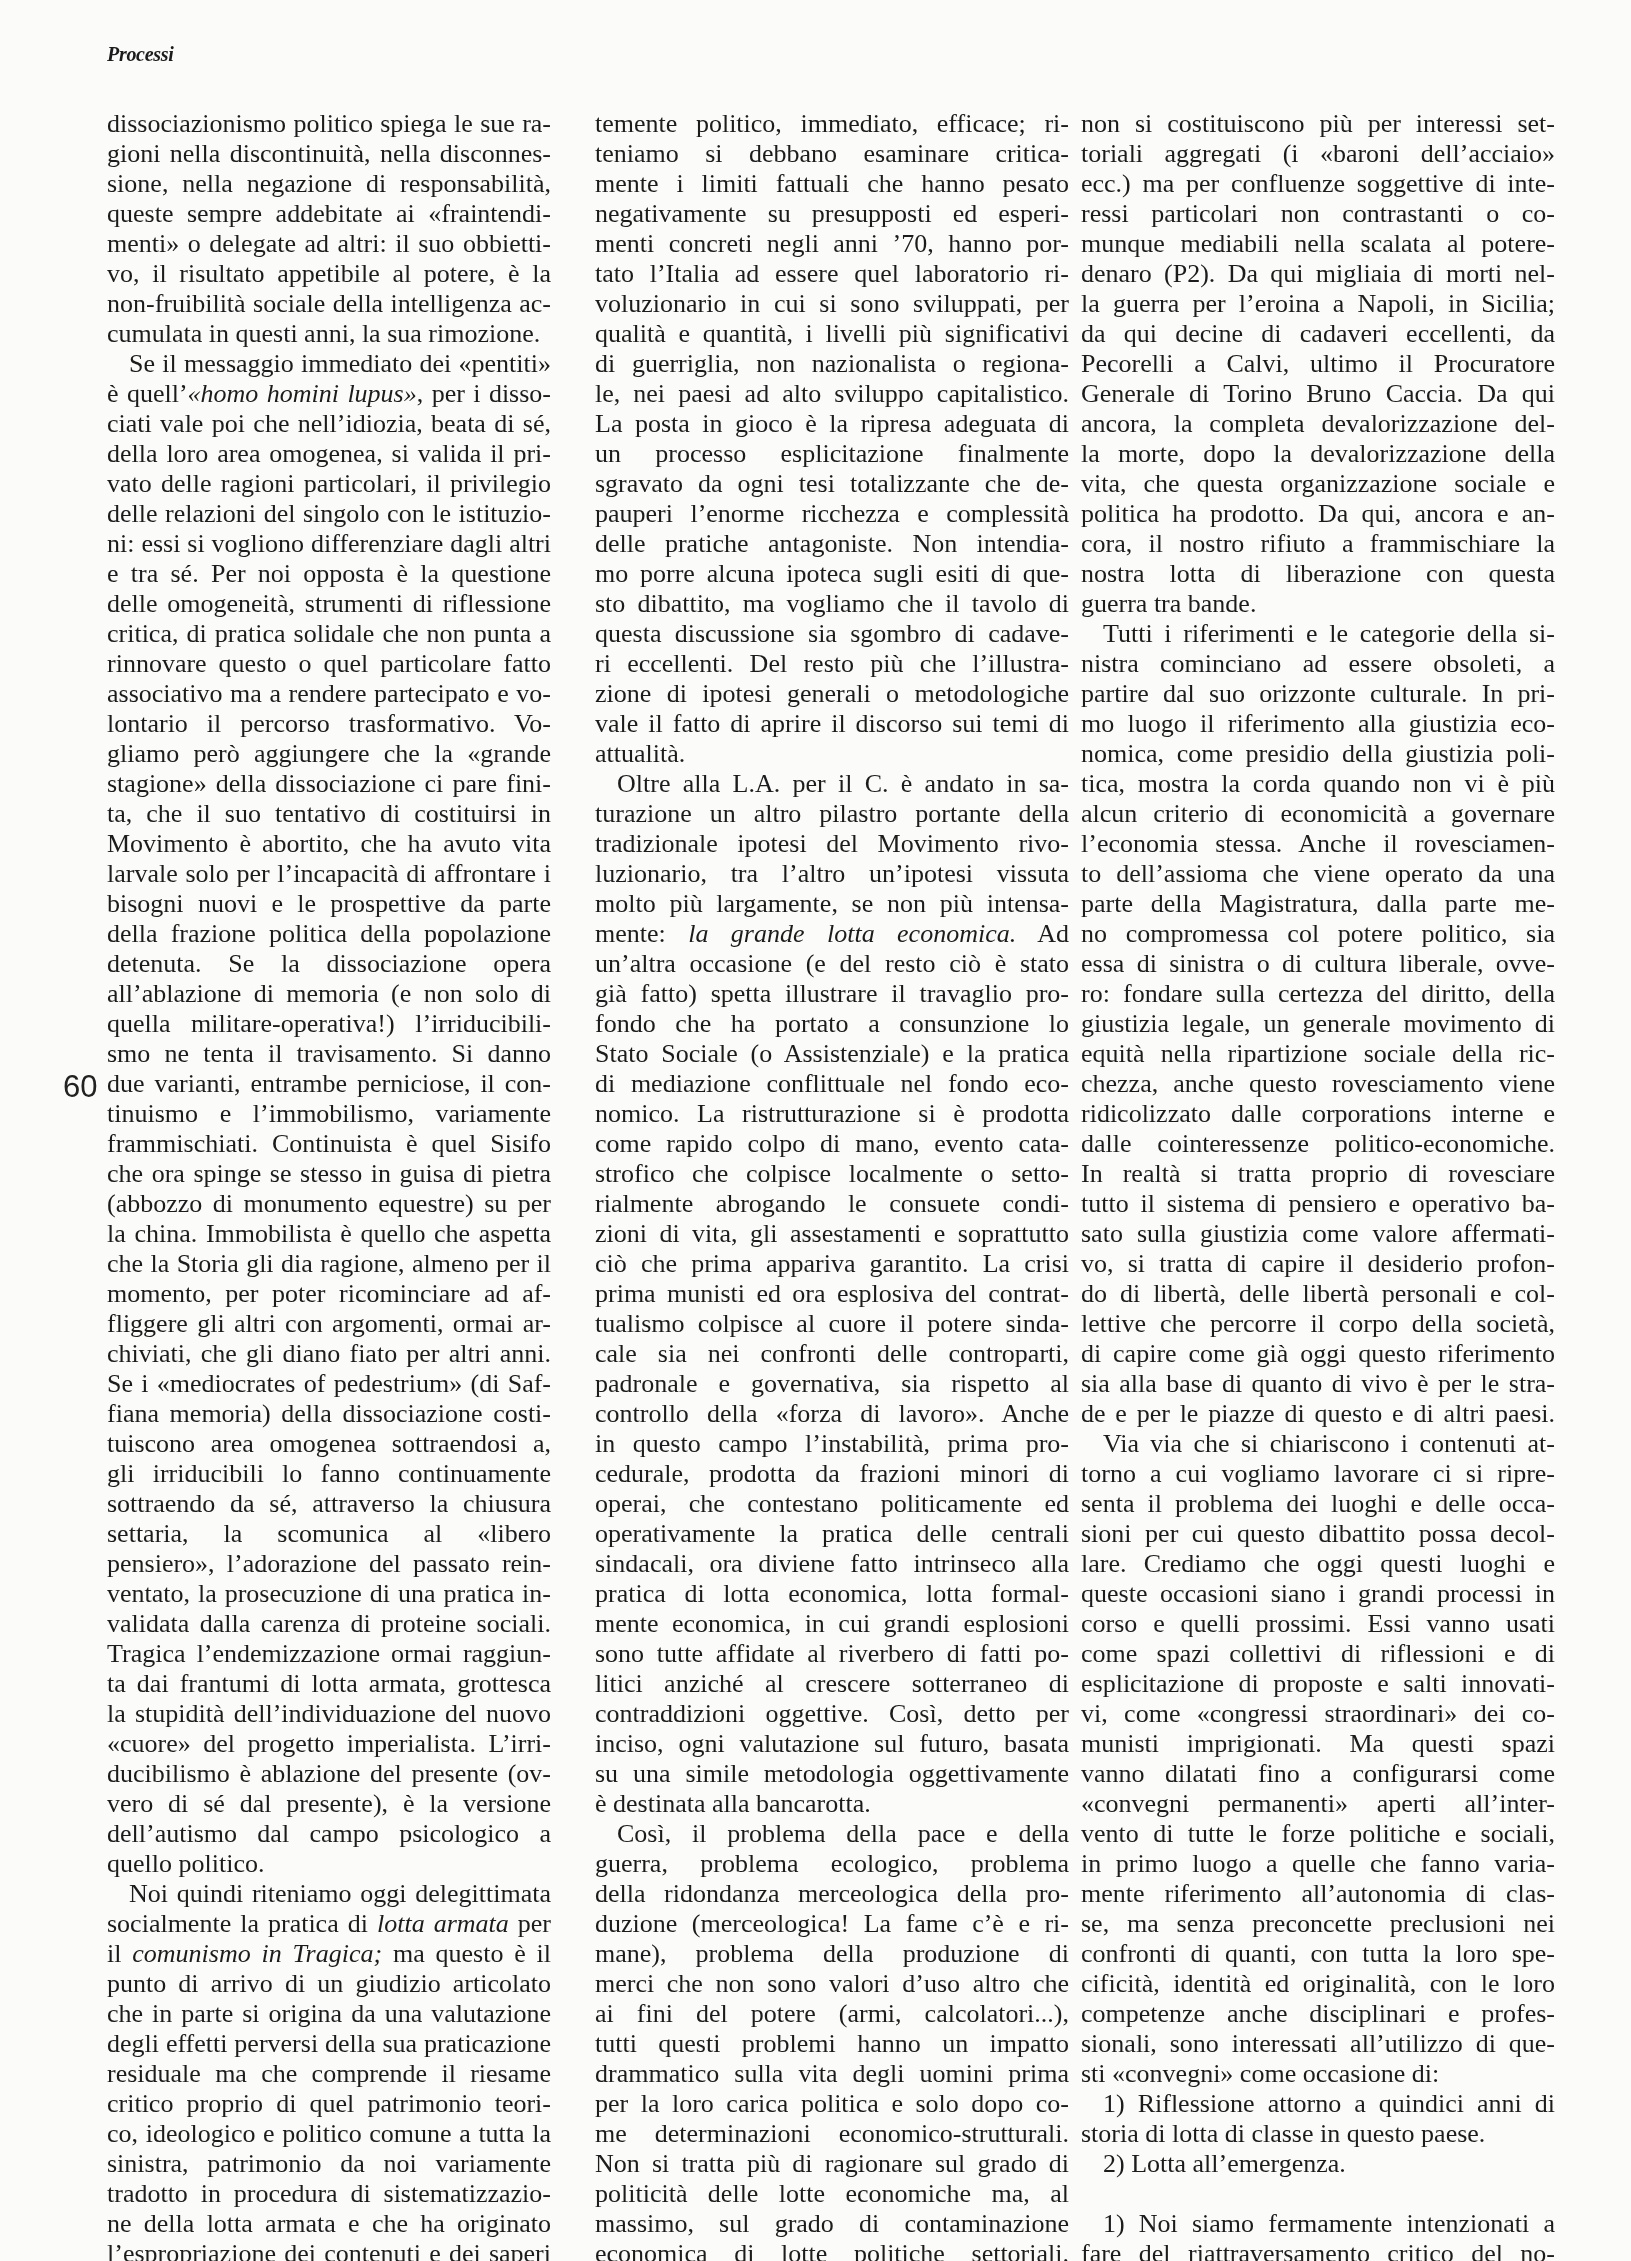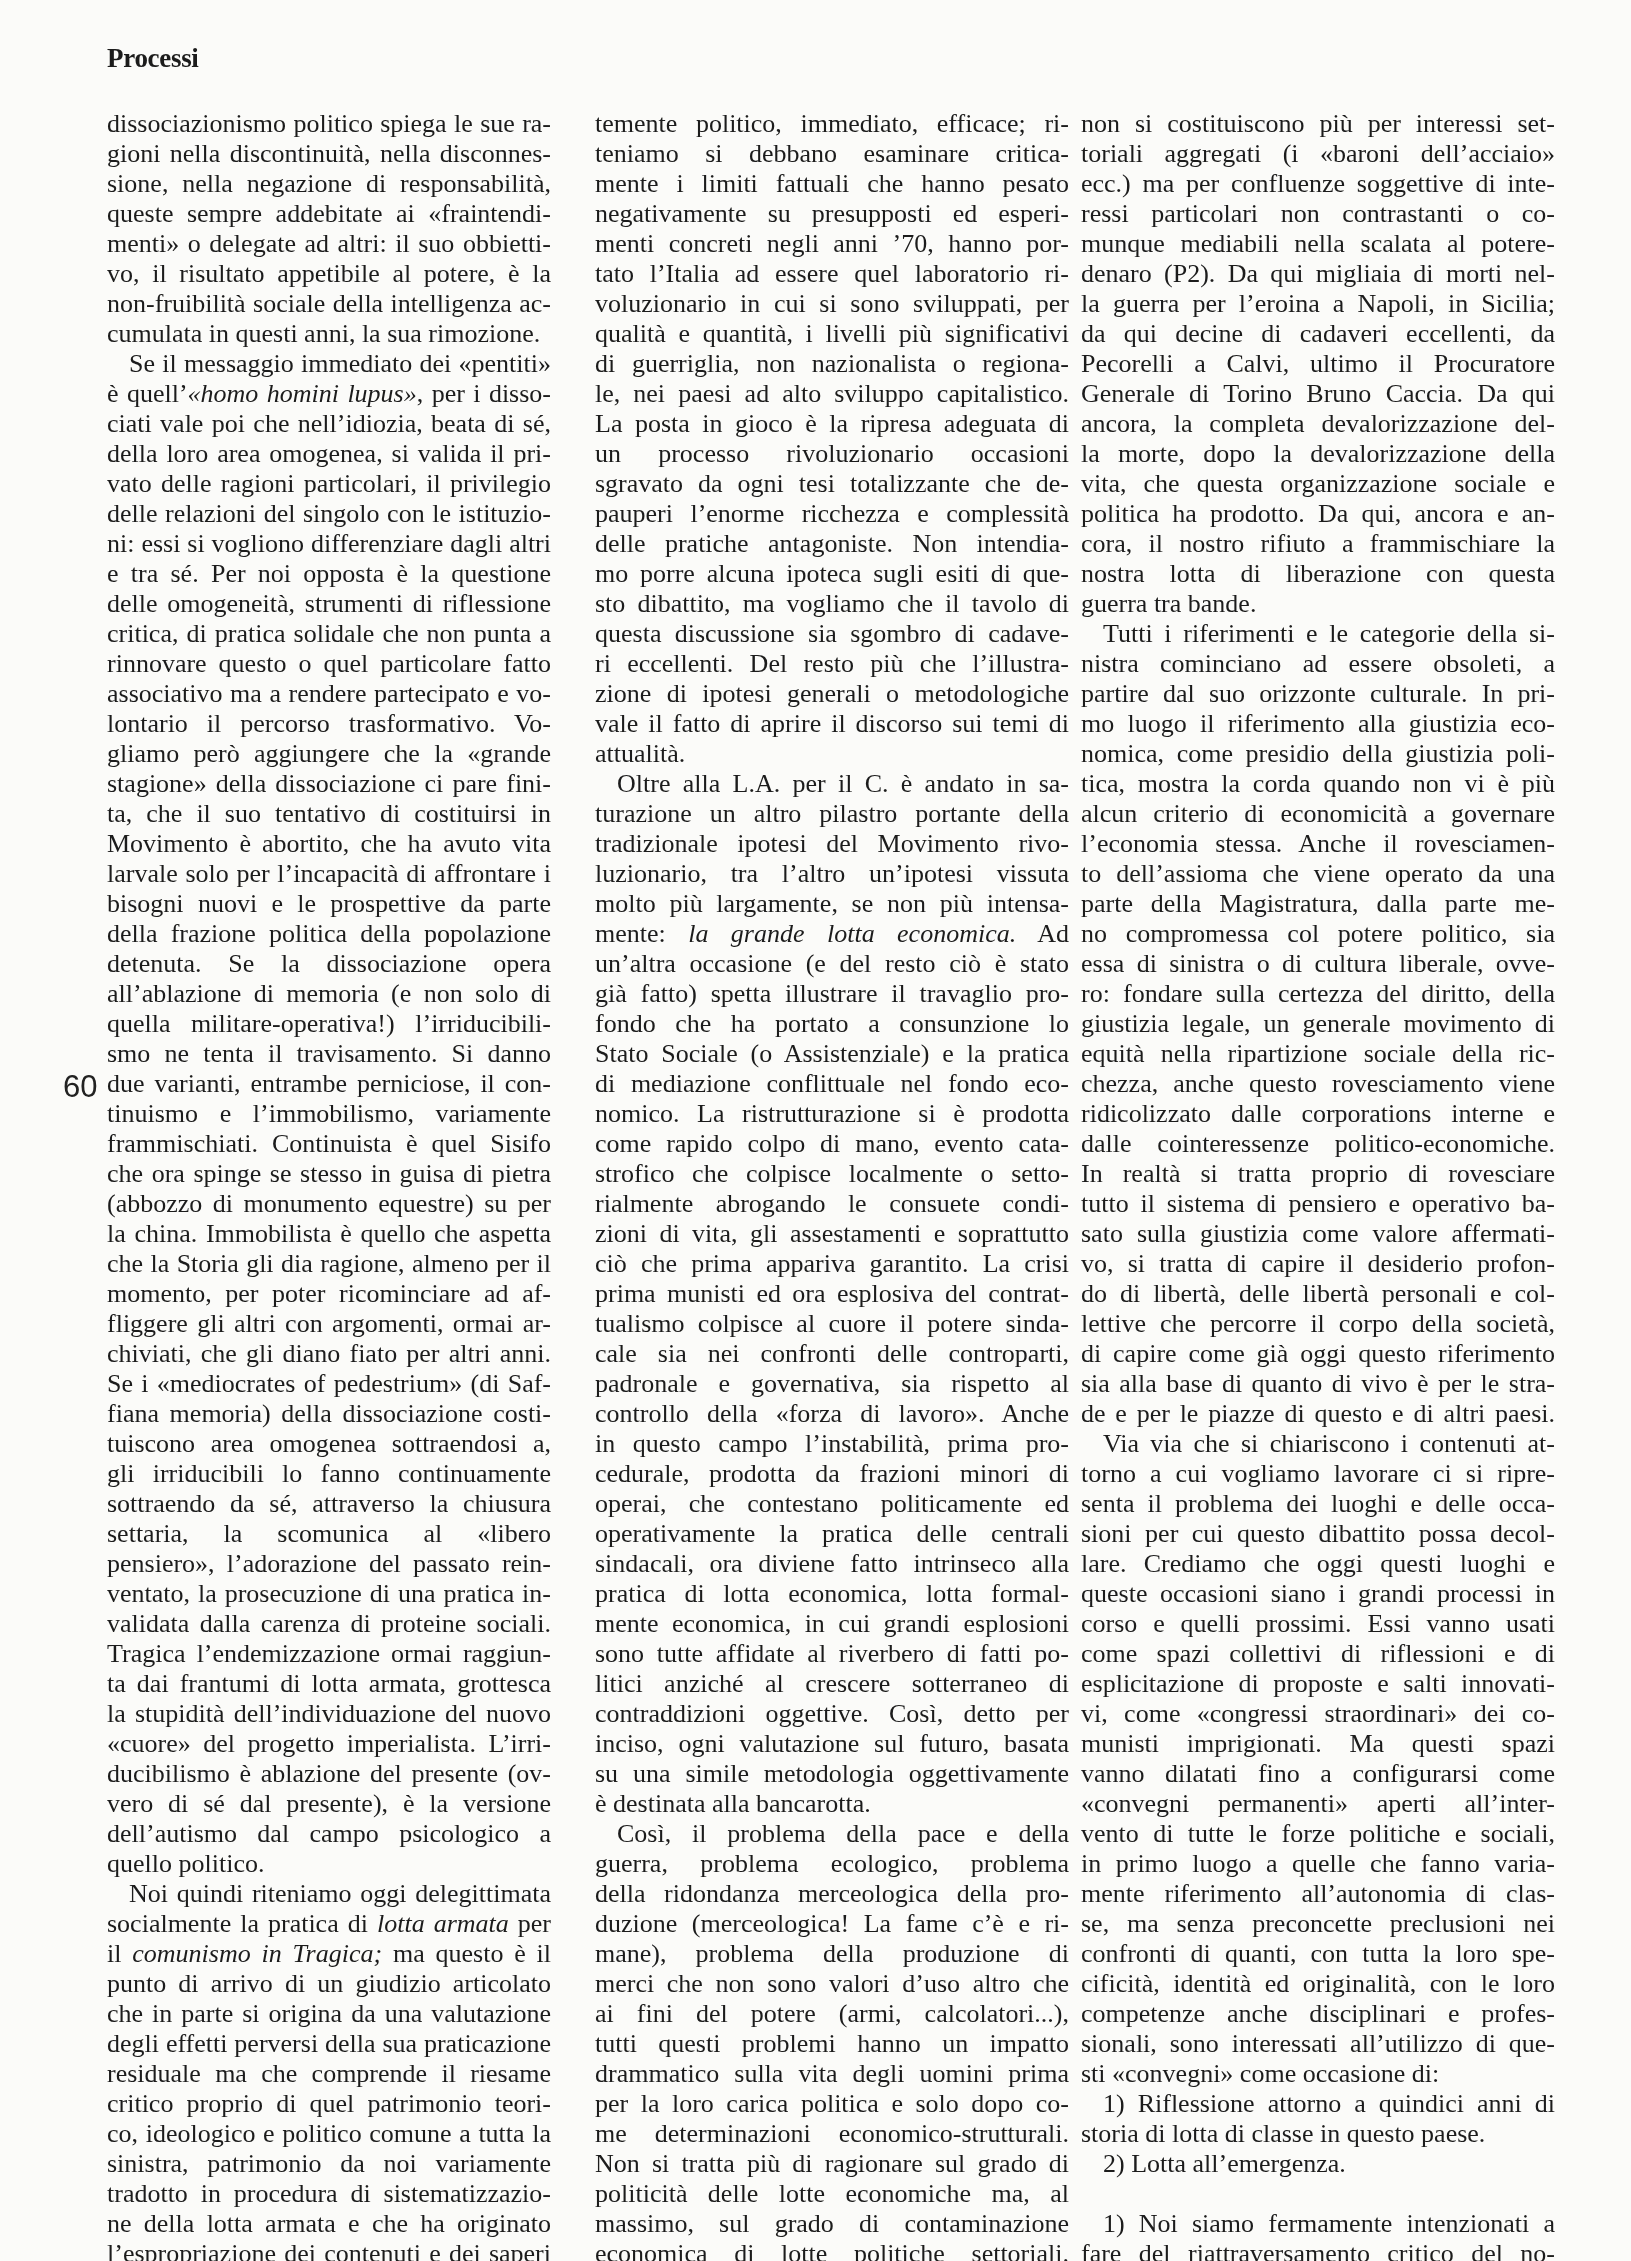--- a/index.html
+++ b/index.html
@@ -6,21 +6,21 @@
   body {
     width: 1632px; height: 2261px;
     background: #fbfbf9;
     position: relative;
     overflow: hidden;
     font-family: "Liberation Serif", "DejaVu Serif", serif;
     color: #1c1c1c;
   }
   .header {
     position: absolute; left: 107px; top: 43px;
-    font-size: 27px; font-weight: bold; letter-spacing: -0.3px;
+    font-size: 20px; font-weight: bold; letter-spacing: -0.3px; font-style: italic;
   }
   .page-number {
     position: absolute; left: 63px; top: 1069px;
     font-family: "Liberation Sans", "DejaVu Sans", sans-serif;
     font-size: 31px; color: #222;
   }
   .column {
     position: absolute; top: 109px;
     font-size: 26px; line-height: 30px;
     text-align: justify;
@@ -124,21 +124,21 @@
     <span class="line">teniamo si debbano esaminare critica-</span>
     <span class="line">mente i limiti fattuali che hanno pesato</span>
     <span class="line">negativamente su presupposti ed esperi-</span>
     <span class="line">menti concreti negli anni ’70, hanno por-</span>
     <span class="line">tato l’Italia ad essere quel laboratorio ri-</span>
     <span class="line">voluzionario in cui si sono sviluppati, per</span>
     <span class="line">qualità e quantità, i livelli più significativi</span>
     <span class="line">di guerriglia, non nazionalista o regiona-</span>
     <span class="line">le, nei paesi ad alto sviluppo capitalistico.</span>
     <span class="line">La posta in gioco è la ripresa adeguata di</span>
-    <span class="line">un processo rivoluzionario occasioni</span>
+    <span class="line">un processo esplicitazione finalmente</span>
     <span class="line">sgravato da ogni tesi totalizzante che de-</span>
     <span class="line">pauperi l’enorme ricchezza e complessità</span>
     <span class="line">delle pratiche antagoniste. Non intendia-</span>
     <span class="line">mo porre alcuna ipoteca sugli esiti di que-</span>
     <span class="line">sto dibattito, ma vogliamo che il tavolo di</span>
     <span class="line">questa discussione sia sgombro di cadave-</span>
     <span class="line">ri eccellenti. Del resto più che l’illustra-</span>
     <span class="line">zione di ipotesi generali o metodologiche</span>
     <span class="line">vale il fatto di aprire il discorso sui temi di</span>
     <span class="line last">attualità.</span>

